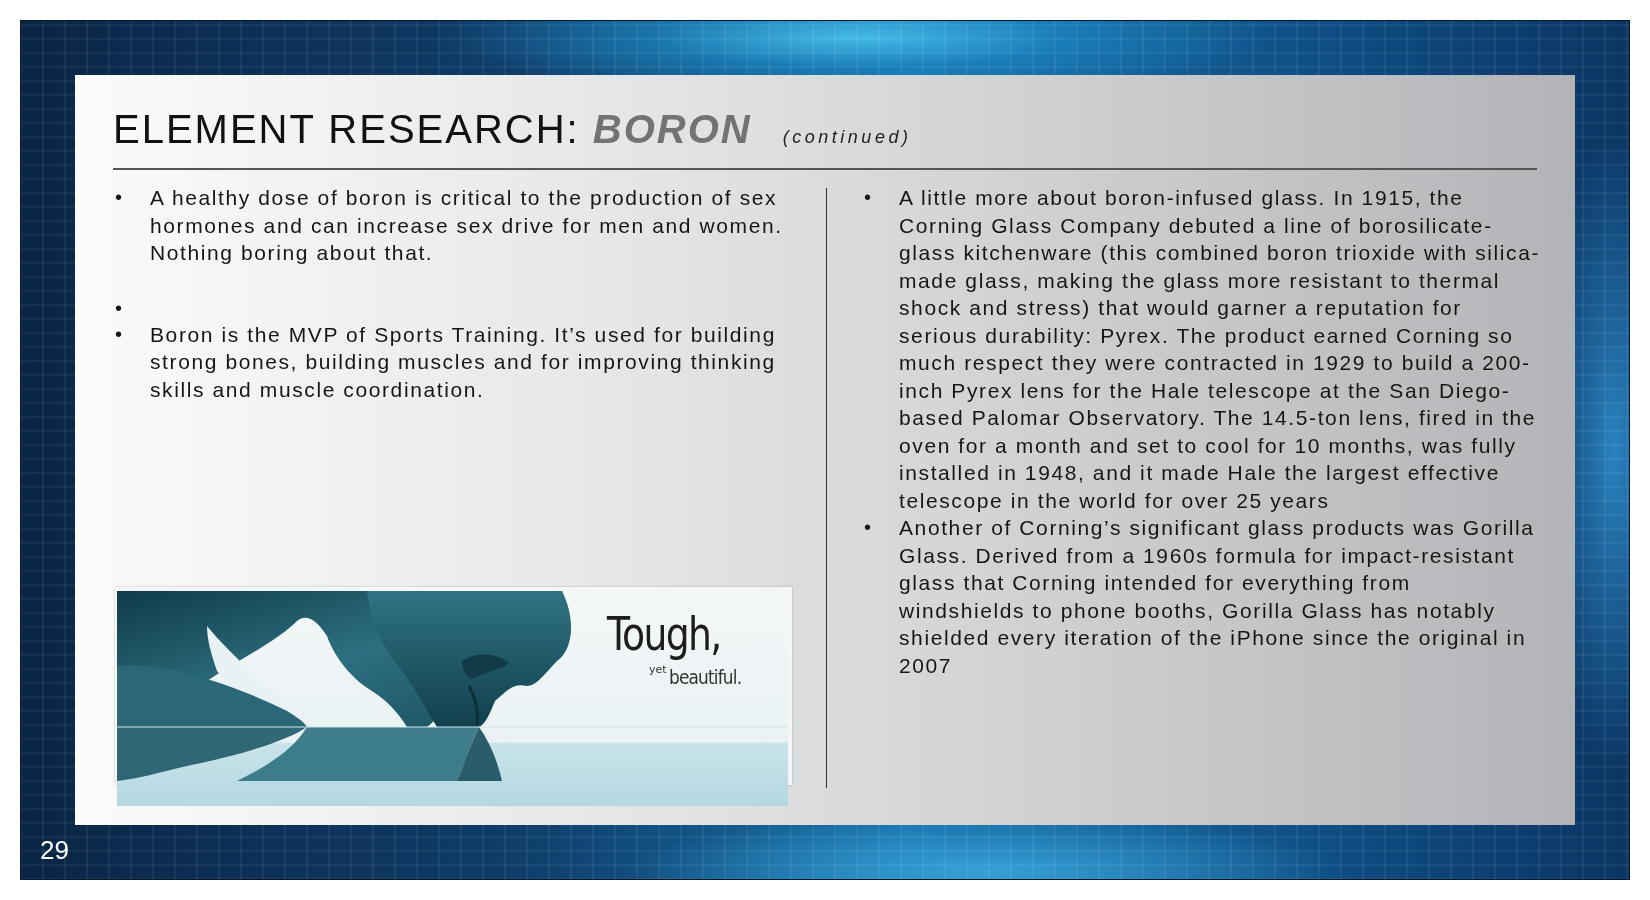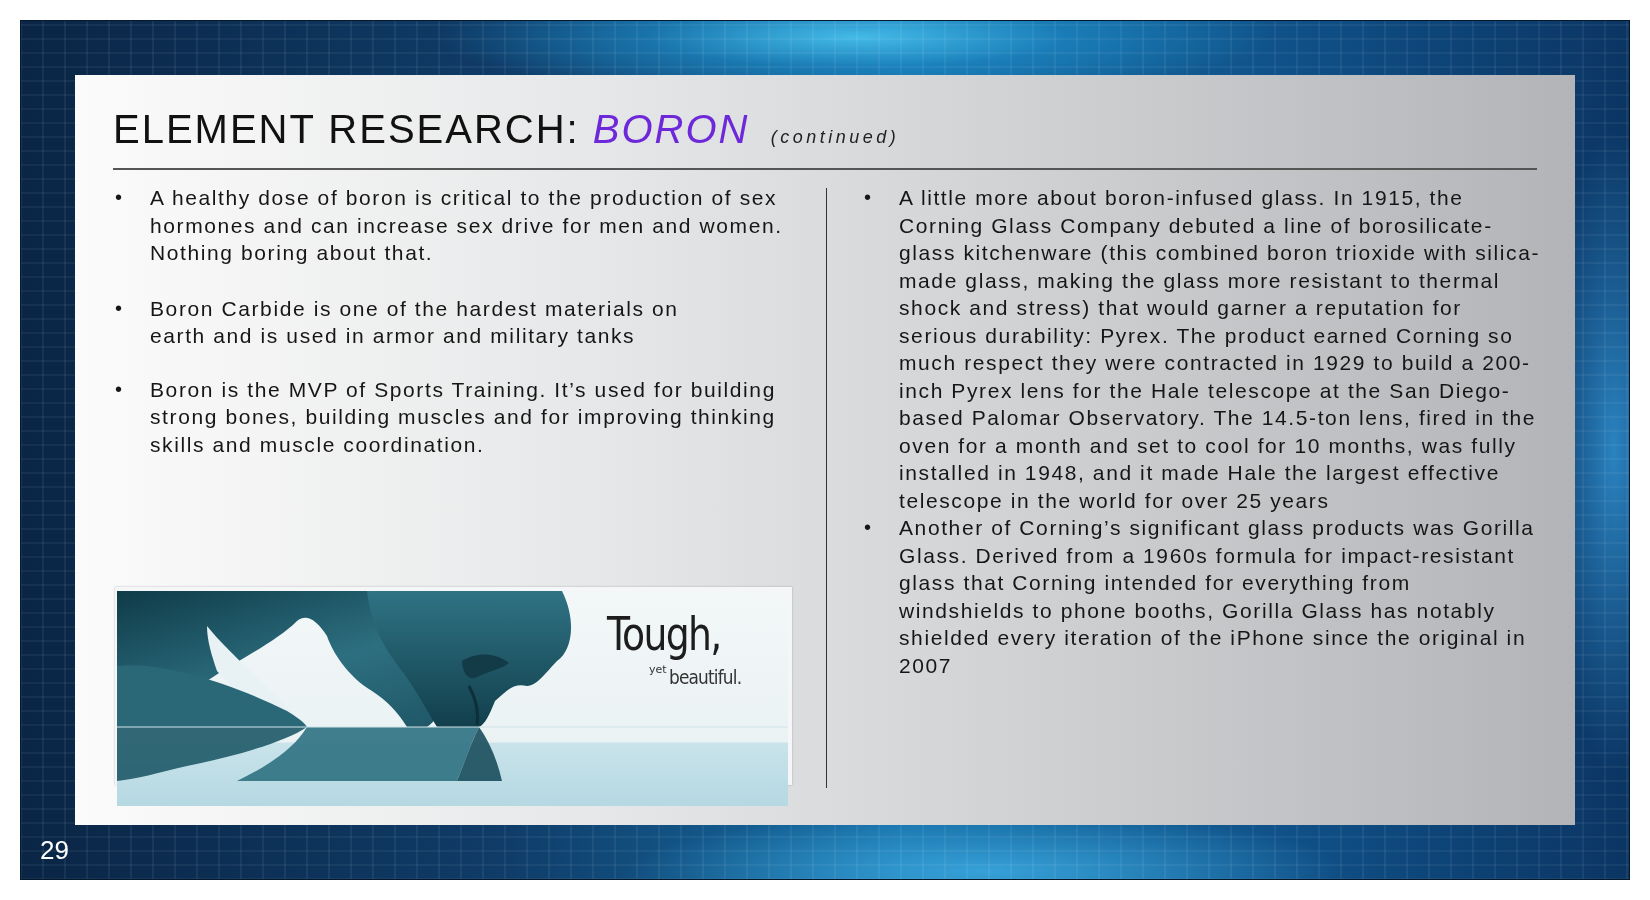--- a/index.html
+++ b/index.html
@@ -21,22 +21,22 @@
   }
   .panel {
     position: absolute; left: 75px; top: 75px; width: 1500px; height: 750px;
     background: linear-gradient(90deg, #fbfbfb 0%, #e6e7e8 35%, #cfd0d2 65%, #b3b4b7 100%);
   }
   .title {
     position: absolute; left: 113px; top: 104px; white-space: nowrap;
     color: #111; font-size: 40px; line-height: 50px; letter-spacing: 2px;
   }
   .title .main { font-weight: normal; }
-  .title .element { font-style: italic; font-weight: normal; color: #6d28d9; letter-spacing: 2px; }
-  .title .cont { font-style: italic; font-size: 18px; letter-spacing: 3.5px; color: #222; margin-left: 8px; }
+  .title .element { font-style: italic; font-weight: bold; color: #737373; letter-spacing: 2px; }
+  .title .cont { font-style: italic; font-size: 18px; letter-spacing: 3.5px; color: #222; margin-left: 18px; }
   .rule { position: absolute; left: 113px; top: 168px; width: 1424px; height: 2px; background: #555; }
   .divider { position: absolute; left: 826px; top: 188px; width: 1px; height: 600px; background: #333; }
 
   .col { position: absolute; color: #161616; }
   .col.left { left: 113px; top: 184px; width: 680px; }
   .col.right { left: 862px; top: 184px; width: 680px; }
   .section { margin-bottom: 0; }
   .heading {
     font-size: 22px; letter-spacing: 1.8px; line-height: 28px; color: #111;
   }
@@ -99,21 +99,20 @@
         <span class="dot">•</span>
         <span>A healthy dose of boron is critical to the production of sex hormones and can increase sex drive for men and women. Nothing boring about that.</span>
       </li>
     </ul>
   </div>
   <div class="sec-gap-1"></div>
   <div class="section">
     <ul class="bullets">
       <li style="padding-right:70px;">
         <span class="dot">•</span>
-        <span>Boron Carbide is one of the hardest materials on earth and is used in armor and military tanks</span>
       </li>
     </ul>
   </div>
   <div class="sec-gap-2"></div>
   <div class="section">
     <ul class="bullets">
       <li>
         <span class="dot">•</span>
         <span>Boron is the MVP of Sports Training.  It’s used for building strong bones, building muscles and for improving thinking skills and muscle coordination.</span>
       </li>

